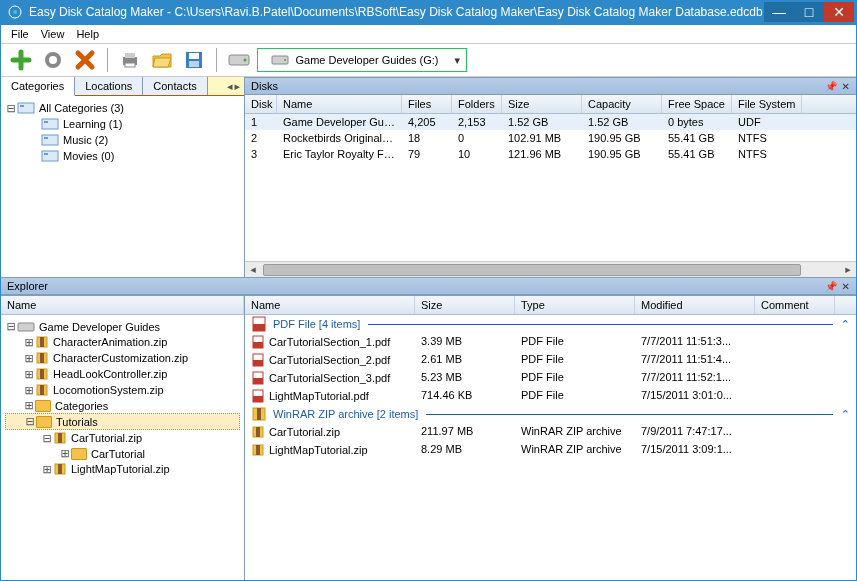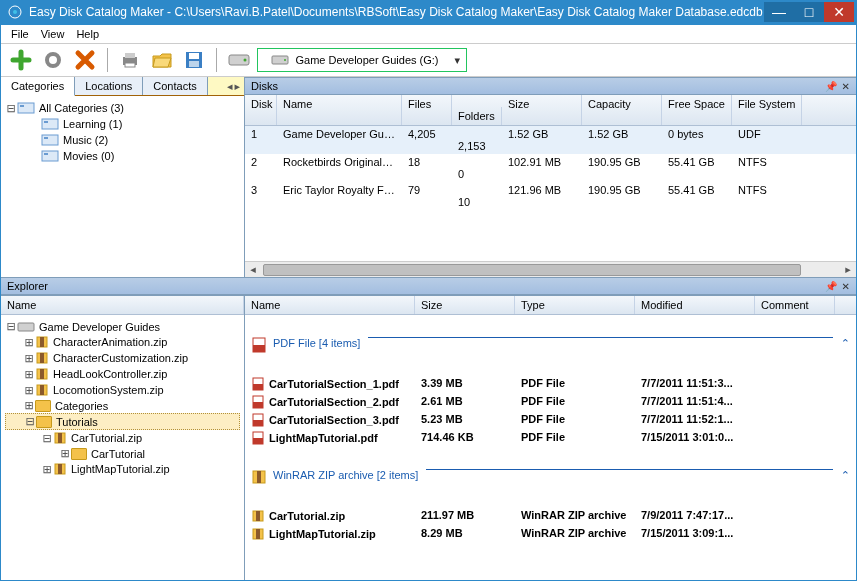--- a/index.html
+++ b/index.html
@@ -44,35 +44,35 @@
 .grid-head .gh { padding: 3px 6px; border-right: 1px solid #c5d3e6; overflow: hidden; white-space: nowrap; }
 .grid-body { flex: 1; overflow: auto; }
 .grid-row { display: flex; }
 .grid-row.sel { background: #e6f0fa; }
 .grid-row .gc { padding: 2px 6px; overflow: hidden; white-space: nowrap; text-overflow: ellipsis; }
 .hscroll { height: 16px; background: #ececec; border-top: 1px solid #ccc; display: flex; align-items: center; }
 .hscroll .thumb { height: 12px; background: #c0c0c0; border: 1px solid #999; border-radius: 2px; }
 .hscroll .arrow { width: 16px; text-align: center; color: #555; }
 
 .col-diskid { width: 32px; } .col-name { width: 125px; } .col-files { width: 50px; }
-.col-folders { width: 50px; margin-top: 12px; } .col-size { width: 80px; } .col-cap { width: 80px; }
+.col-folders { width: 50px; } .col-size { width: 80px; } .col-cap { width: 80px; }
 .col-free { width: 70px; } .col-fs { width: 70px; }
 
 .exp-left { width: 244px; display: flex; flex-direction: column; background: #fff; border-right: 1px solid #7f9db9; }
 .exp-right { flex: 1; display: flex; flex-direction: column; background: #fff; }
 
 .filecol-name { width: 170px; } .filecol-size { width: 100px; } .filecol-type { width: 120px; }
 .filecol-mod { width: 120px; } .filecol-comm { width: 80px; }
 
-.group-hdr { display:flex; align-items:flex-start; padding: 22px 6px; color: #1a5cb0; }
+.group-hdr { display:flex; align-items:center; padding: 1px 6px; color: #1a5cb0; }
 .group-hdr .gicon { margin-right: 6px; }
 .group-hdr .gline { flex:1; border-top:1px solid #1a5cb0; margin-left:8px; height:0;}
 .group-hdr .gcoll { color:#1a5cb0; margin-left:8px;}
 .file-row { display: flex; padding: 1px 0; }
-.file-row .fc { padding: 1px 6px; overflow: hidden; white-space: nowrap; text-overflow: ellipsis; font-weight: bold; }
+.file-row .fc { padding: 1px 6px; overflow: hidden; white-space: nowrap; text-overflow: ellipsis; }
 .file-row .fc:first-child { display:flex; align-items:center; gap:4px;}
 
 .exp-tree .node { display:flex; align-items:center; padding:1px 0;}
 .exp-tree .node.sel { background:#fdeec4; border:1px dotted #b29139;}
 .folder-ico { width:16px; height:12px; background:#f4c24a; border:1px solid #c79a1c; border-radius:1px; display:inline-block; margin-right:4px;}
 .zip-ico { width:14px; height:14px; display:inline-block; margin-right:4px;}
 svg { display:block;}
 </style>
 </head>
 <body>

